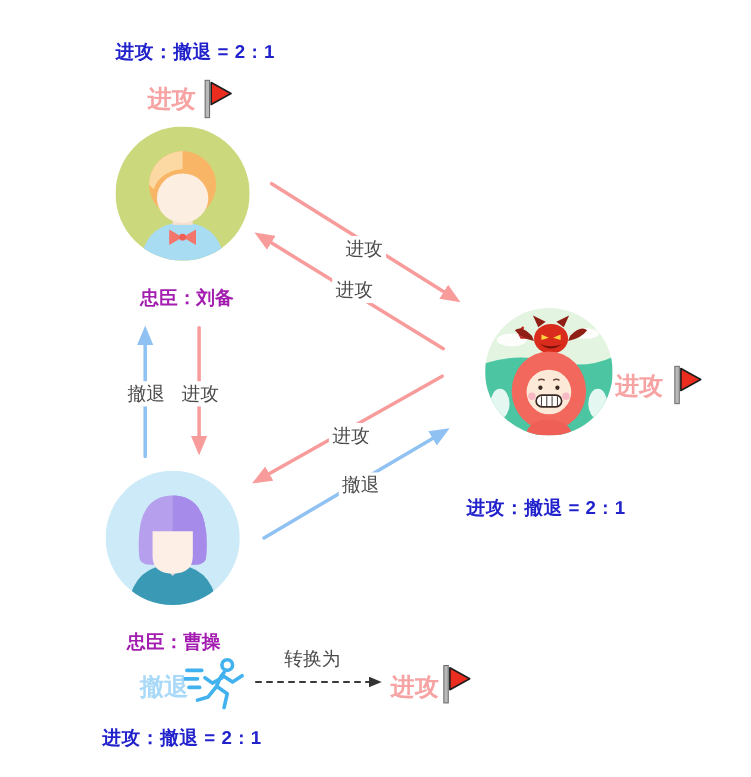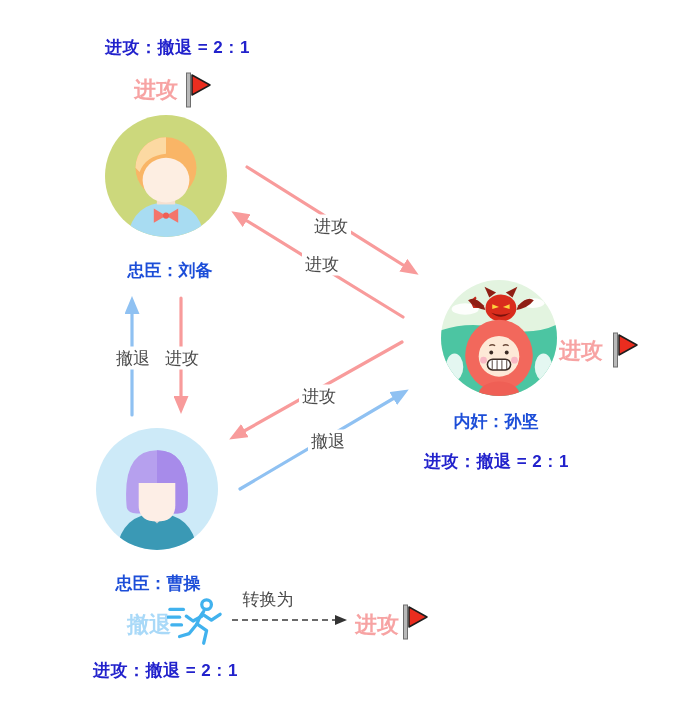--- a/index.html
+++ b/index.html
@@ -7,21 +7,21 @@
     position:relative; width:683px; height:706px; background:#ffffff;
     font-family:"Liberation Sans","DejaVu Sans",sans-serif; overflow:hidden;margin-top:12px;
   }
   #arrow-layer { position:absolute; left:0; top:0; z-index:1; }
   .avatar { position:absolute; z-index:2; }
   .edge-label {
     position:absolute; transform:translate(-50%,-50%); background:#fff;
     padding:0 3px; color:#4a4a4a; font-size:17px; z-index:3; white-space:nowrap;
   }
   .node-name {
-    position:absolute; transform:translateX(-50%); color:#1d4ed8;
+    position:absolute; transform:translateX(-50%); color:#a21caf;
     font-weight:bold; font-size:17px; z-index:3; white-space:nowrap;
   }
   .ratio {
     position:absolute; color:#2222cc; font-weight:bold; font-size:17px;
     z-index:3; white-space:nowrap; letter-spacing:0.5px;
   }
   .big-label { position:absolute; font-weight:bold; font-size:22px; z-index:3; white-space:nowrap; }
   .pink-text { color:#f7a3a3; }
   .lightblue-text { color:#a9d9f8; }
   .flag { position:absolute; z-index:3; }
@@ -127,21 +127,20 @@
       <path d="M64 68 Q67 66 70 68" stroke="#6b4a3a" stroke-width="1.4" fill="none"></path>
       <circle cx="52" cy="75" r="2" fill="#3a2a24"></circle>
       <circle cx="68" cy="75" r="2" fill="#3a2a24"></circle>
       <circle cx="44" cy="83" r="3.5" fill="#f8b8c4"></circle>
       <circle cx="76" cy="83" r="3.5" fill="#f8b8c4"></circle>
       <rect x="48" y="82" width="24" height="11" rx="5.5" fill="#ffffff" stroke="#3a2a24" stroke-width="1.6"></rect>
       <path d="M53 83 V92 M58 83 V93 M63 83 V93 M68 83 V92" stroke="#3a2a24" stroke-width="0.9" fill="none"></path>
       <ellipse cx="60" cy="118" rx="21" ry="13" fill="#ef5f55"></ellipse>
     </g>
   </svg>
-  <div class="node-name" style="left:496px; top:398px;">内奸：孙坚</div>
   <div class="ratio" style="left:424px; top:438px;">进攻：撤退 = 2 : 1</div>
   <div class="big-label pink-text" style="left:559px; top:324px;">进攻</div>
   <svg class="flag" style="left:611px; top:320px;" width="28" height="36" viewBox="0 0 28 36">
     <rect x="2.5" y="1" width="4" height="34" fill="#b9b9b9" stroke="#6e6e6e" stroke-width="1"></rect>
     <path d="M8 3 L26 13 L8 23 Z" fill="#ea2d1f" stroke="#1d1d1d" stroke-width="1.5" stroke-linejoin="round"></path>
   </svg>
 
   <div class="edge-label" style="left:331px; top:214px;">进攻</div>
   <div class="edge-label" style="left:322px; top:252px;">进攻</div>
   <div class="edge-label" style="left:319px; top:384px;">进攻</div>
@@ -156,21 +155,21 @@
       <path d="M1 21 L13 21"></path>
       <path d="M5 29 L15 29"></path>
       <circle cx="41" cy="8" r="5" fill="none"></circle>
       <path d="M38 15 Q33 21 31 28"></path>
       <path d="M37 18 L46 24 L55 18"></path>
       <path d="M36 20 L27 25 L20 20"></path>
       <path d="M31 28 L41 35 L38 48"></path>
       <path d="M31 28 L23 38 L13 41"></path>
     </g>
   </svg>
-  <div class="edge-label" style="left:268px; top:587px; background:transparent;">转换为</div>
+  <div class="edge-label" style="left:284px; top:587px; background:transparent;">转换为</div>
   <div class="big-label pink-text" style="left:355px; top:598px;">进攻</div>
   <svg class="flag" style="left:401px; top:592px;" width="28" height="36" viewBox="0 0 28 36">
     <rect x="2.5" y="1" width="4" height="34" fill="#b9b9b9" stroke="#6e6e6e" stroke-width="1"></rect>
     <path d="M8 3 L26 13 L8 23 Z" fill="#ea2d1f" stroke="#1d1d1d" stroke-width="1.5" stroke-linejoin="round"></path>
   </svg>
   <div class="ratio" style="left:93px; top:647px;">进攻：撤退 = 2 : 1</div>
 
 </div>
 
 </body></html>

